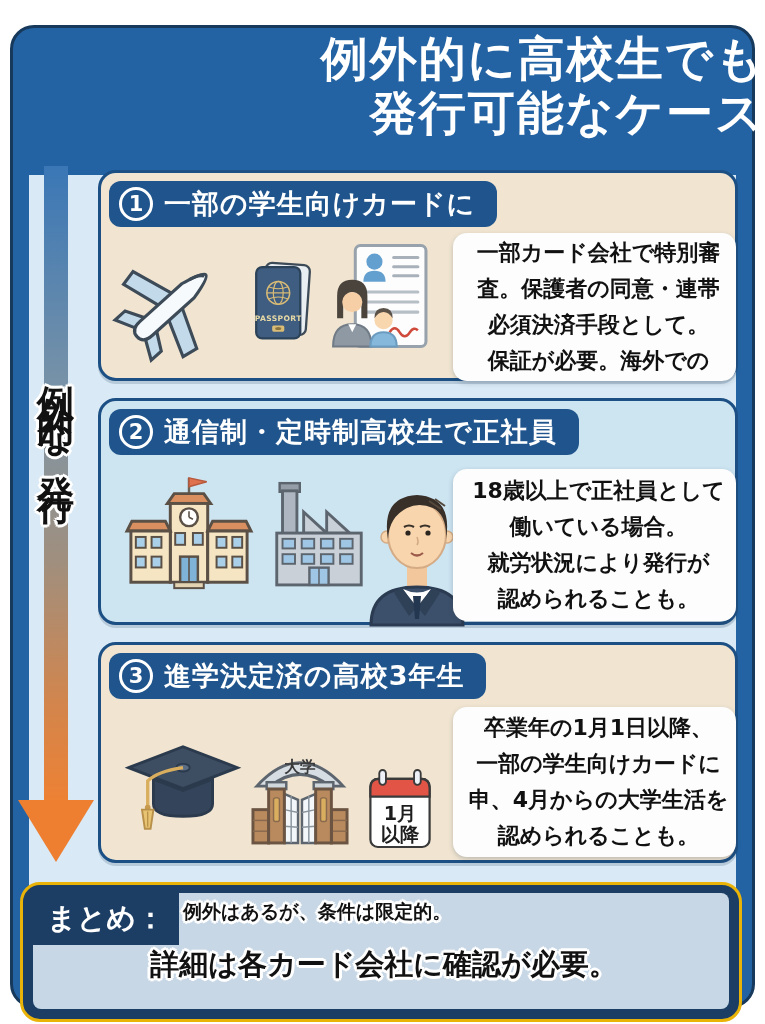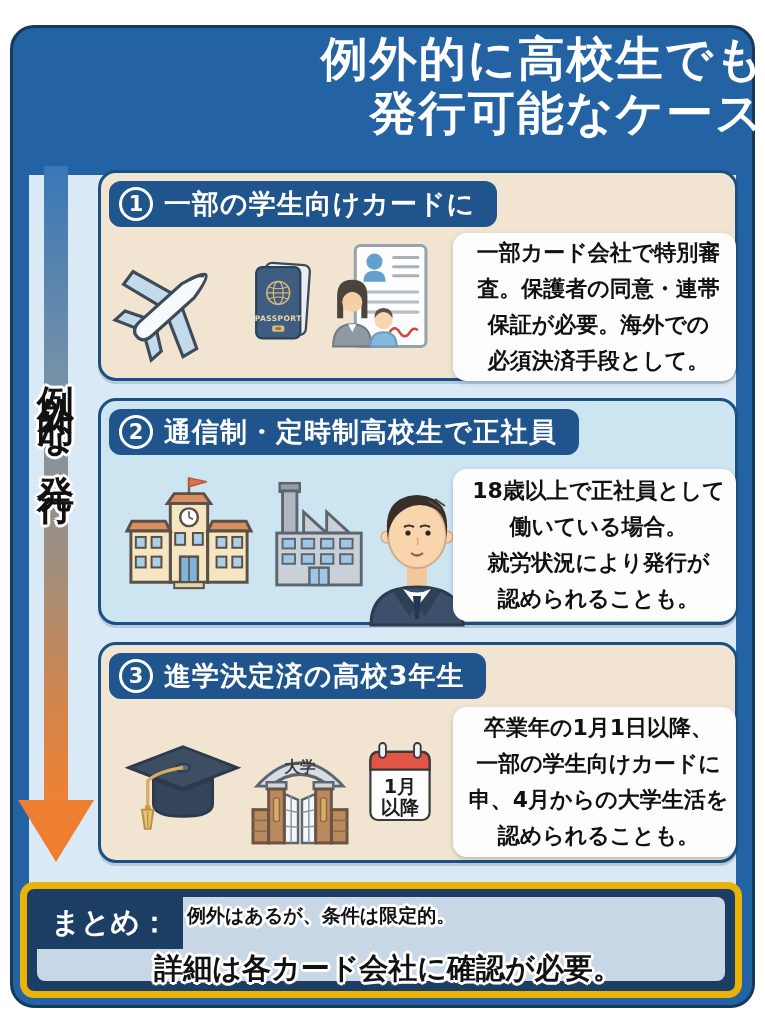--- a/index.html
+++ b/index.html
@@ -39,22 +39,22 @@
 
   .whitebox { position:absolute; left:352px; width:283px; background:#fdfdfd; border-radius:14px;
               box-shadow:0 2px 5px rgba(40,60,80,.25); display:flex; flex-direction:column;
               justify-content:center; text-align:center;padding-left:8px; }
   .whitebox .line { font-size:22px; font-weight:bold; color:#111111; line-height:36px; }
 
   .icon { position:absolute; }
   .icon svg { overflow:visible; display:block; }
 
   
-  .summary { position:absolute; left:20px; top:882px; width:722px; height:116px;
-             background:#1c3e64; border:7px solid #eab308; border-radius:14px; }
+  .summary { position:absolute; left:20px; top:882px; width:722px; height:140px;
+             background:#1c3e64; border:3px solid #eab308; border-radius:20px; }
   .summary .panel { position:absolute; left:10px; top:8px; right:10px; bottom:10px;
                     background:#c7d7e6; border-radius:8px; }
   .summary .label { position:absolute; left:10px; top:8px; width:146px; height:52px;
                     background:#1c3e64; color:#ffffff; display:flex; align-items:center;
                     justify-content:center; font-size:29px; font-weight:bold; }
   .outline-white { text-shadow:-2px -2px 0 #fff, 2px -2px 0 #fff, -2px 2px 0 #fff, 2px 2px 0 #fff,
                    0 -3px 0 #fff, 0 3px 0 #fff, -3px 0 0 #fff, 3px 0 0 #fff; }
   .summary .l1 { position:absolute; left:160px; top:14px; width:555px; text-align:left;
                  font-size:19px; font-weight:bold; color:#111111; }
   .summary .l2 { position:absolute; left:10px; top:60px; width:702px; text-align:center;
@@ -140,22 +140,22 @@
         <path d="M23 84 L27 92 L31 84 Z" fill="#ffffff"></path>
         <circle cx="58" cy="80" r="9" fill="#f8d6ae"></circle>
         <path d="M49 78 Q49 68 58 68 Q67 68 67 78 Q63 72 58 72 Q53 72 49 78 Z" fill="#5a5148"></path>
         <path d="M45 106 Q45 92 58 92 Q71 92 71 106 Z" fill="#85b8da" stroke="#6b9cc0" stroke-width="2"></path>
       </svg>
     </div>
 
     <div class="whitebox" style="top:60px; height:148px;">
       <div class="line">一部カード会社で特別審</div>
       <div class="line">査。保護者の同意・連帯</div>
+      <div class="line">必須決済手段として。</div>
       <div class="line">保証が必要。海外での</div>
-      <div class="line">必須決済手段として。</div>
     </div>
   </div>
 
   <div class="card card-blue" id="card2">
     <div class="pill">
       <span class="num">2</span>
       <span class="txt">通信制・定時制高校生で正社員</span>
     </div>
 
     <div class="icon" style="left:24px; top:72px;">
@@ -274,21 +274,21 @@
         <line x1="66" y1="95" x2="52" y2="96" stroke="#8b959e" stroke-width="1.5"></line>
         <rect x="16" y="50" width="20" height="7" fill="#cfd6dc" stroke="#5c646e" stroke-width="2.5"></rect>
         <rect x="18" y="57" width="16" height="55" fill="#b98a5e" stroke="#6b5442" stroke-width="3"></rect>
         <rect x="23" y="66" width="6" height="24" rx="2" fill="#d9ae5f" stroke="#8a6a4e" stroke-width="1.5"></rect>
         <rect x="64" y="50" width="20" height="7" fill="#cfd6dc" stroke="#5c646e" stroke-width="2.5"></rect>
         <rect x="66" y="57" width="16" height="55" fill="#b98a5e" stroke="#6b5442" stroke-width="3"></rect>
         <rect x="71" y="66" width="6" height="24" rx="2" fill="#d9ae5f" stroke="#8a6a4e" stroke-width="1.5"></rect>
       </svg>
     </div>
 
-    <div class="icon" style="left:262px; top:79px;">
+    <div class="icon" style="left:262px; top:106px;">
       <svg width="74" height="118" viewBox="0 0 100 120">
         <rect x="10" y="18" width="80" height="92" rx="10" fill="#ffffff" stroke="#3a3a3a" stroke-width="3"></rect>
         <path d="M10 30 Q10 18 22 18 L78 18 Q90 18 90 30 L90 42 L10 42 Z" fill="#e25546" stroke="#3a3a3a" stroke-width="3"></path>
         <rect x="22" y="6" width="9" height="20" rx="4.5" fill="#eef2f6" stroke="#3a3a3a" stroke-width="2.5"></rect>
         <rect x="69" y="6" width="9" height="20" rx="4.5" fill="#eef2f6" stroke="#3a3a3a" stroke-width="2.5"></rect>
         <text x="50" y="74" font-size="26" font-weight="bold" fill="#1d1d1d" text-anchor="middle">1月</text>
         <text x="50" y="102" font-size="26" font-weight="bold" fill="#1d1d1d" text-anchor="middle">以降</text>
       </svg>
     </div>
 

